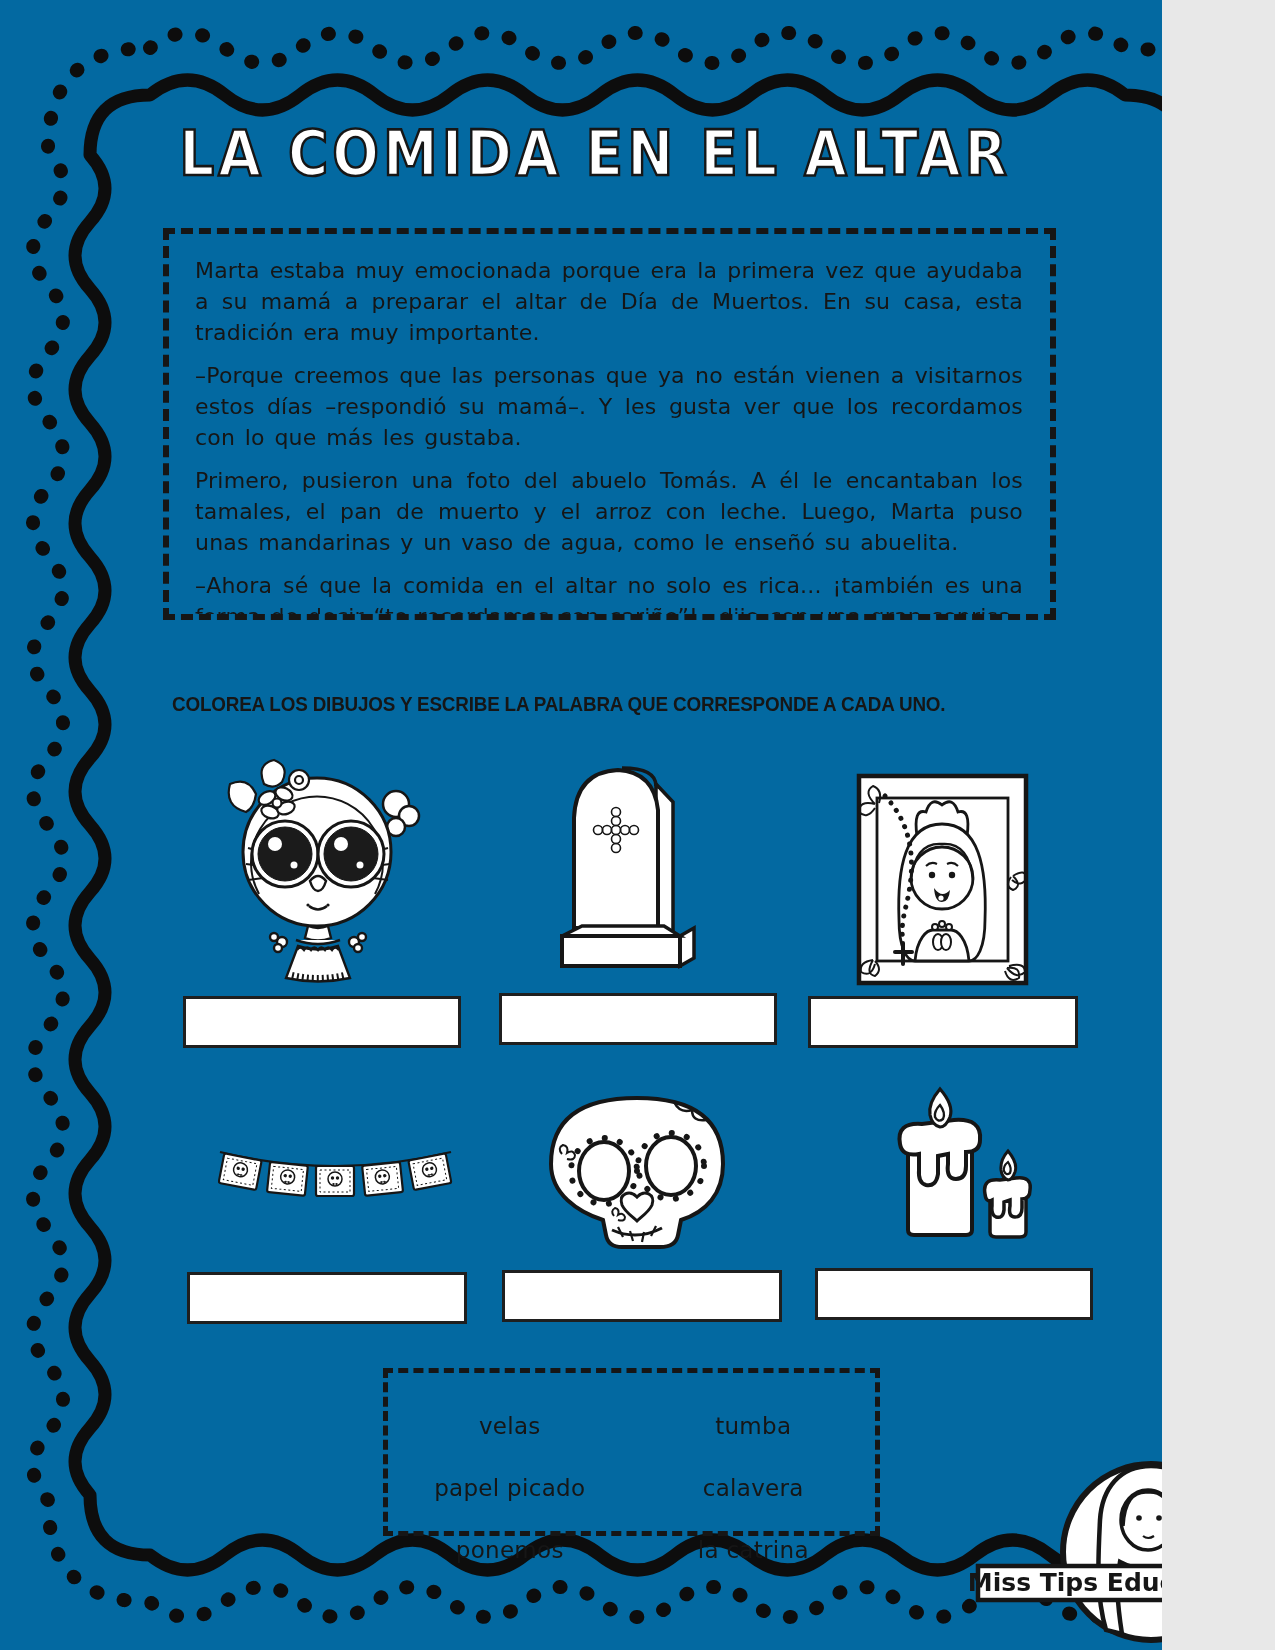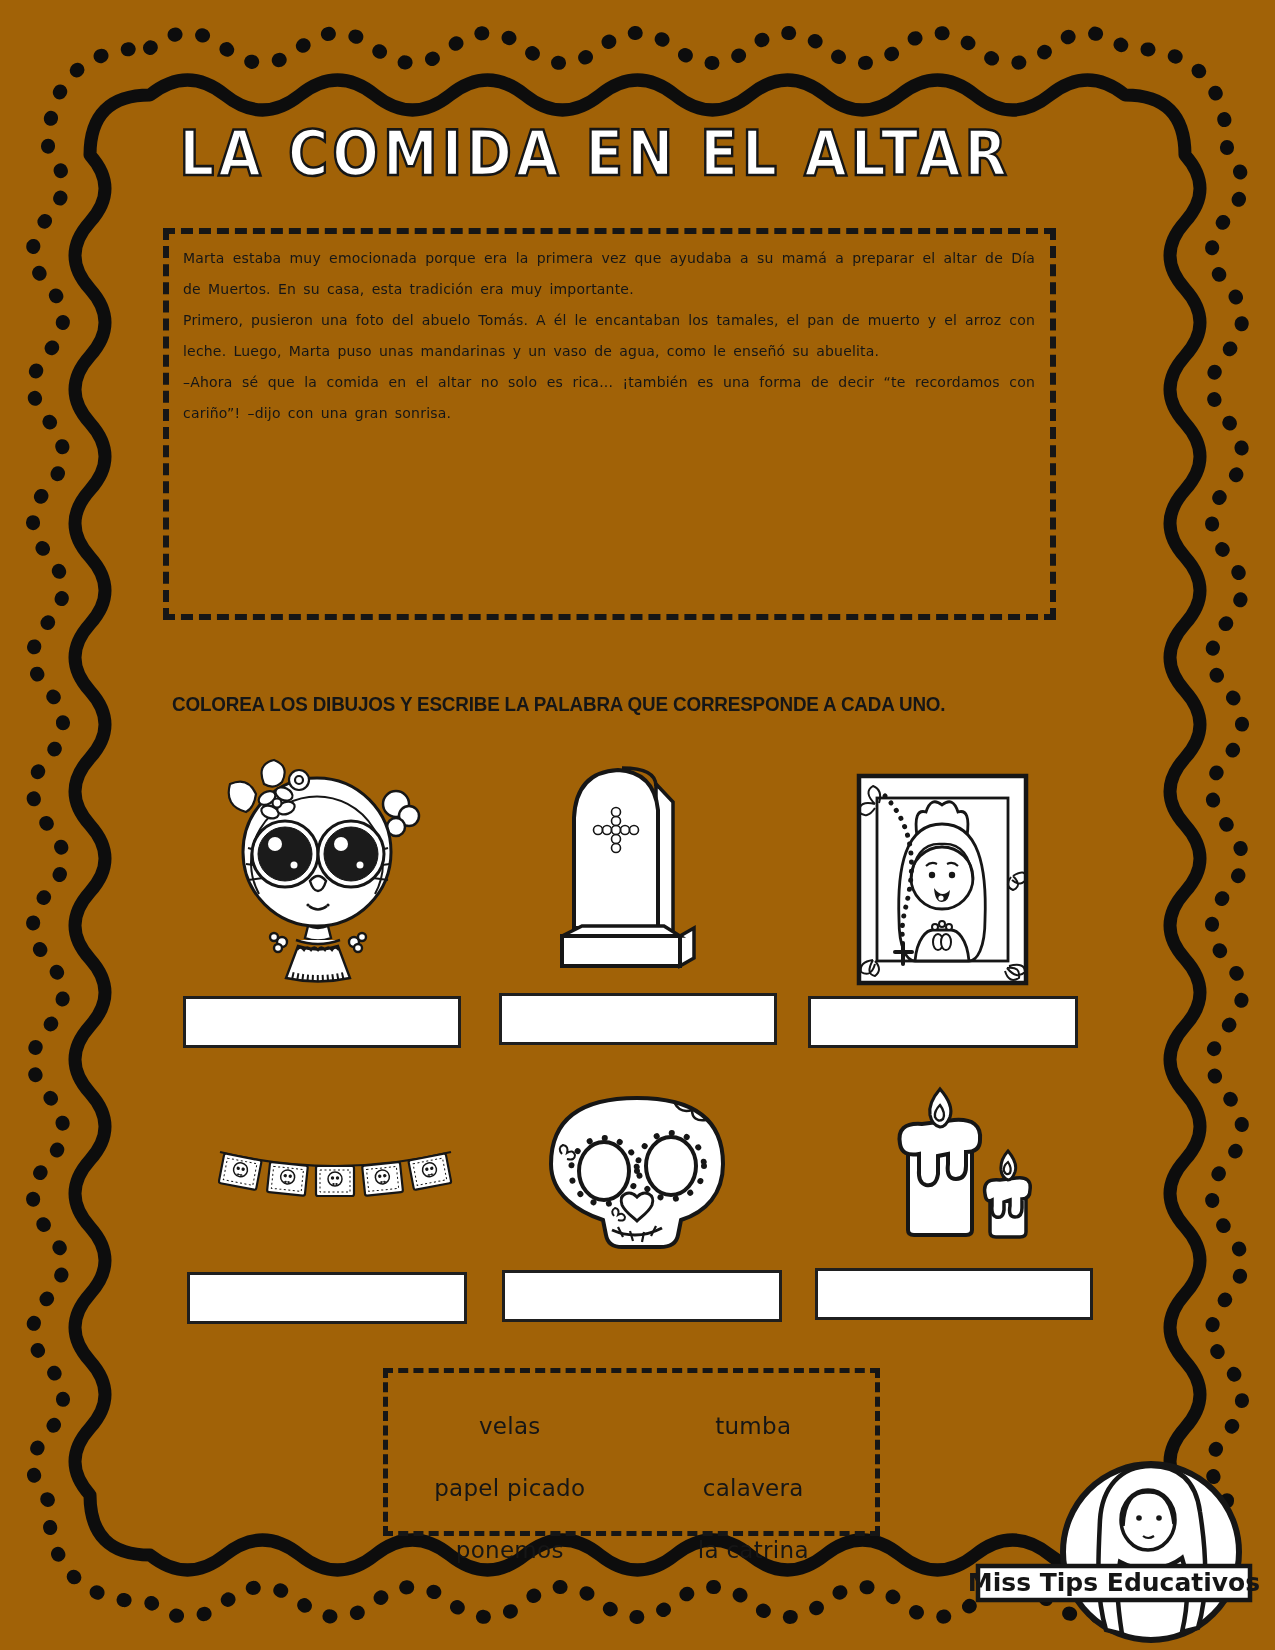--- a/index.html
+++ b/index.html
@@ -1,22 +1,23 @@
 <!DOCTYPE html>
 <html><head>
 <meta charset="utf-8">
 <style>
   html,body{margin:0;padding:0;background:#e8e8e8;}
   .page{
     position:relative;
-    width:1275px;height:1650px;
-    background:#a16207;
+    width:1118px;height:1650px;
+    background:#0369a1;
     overflow:hidden;
     font-family:"DejaVu Sans","Liberation Sans",sans-serif;
     color:#161616;
+    padding-left:44px;
   }
   .abs{position:absolute;}
   svg{display:block;}
 
   
   .border-svg{position:absolute;left:0;top:0;}
 
   
   .title{
     position:absolute;left:160px;top:122px;width:870px;
@@ -31,22 +32,22 @@
 
   
   .story-box{
     position:absolute;left:163px;top:228px;width:893px;height:392px;
     border:6px dashed #161616;
     box-sizing:border-box;
     padding:9px 15px 6px 14px;
     overflow:hidden;
   }
   .story-box p{
-    margin:0;
-    font-size:14px;line-height:31px;
+    margin:12px;
+    font-size:22px;line-height:31px;
     text-align:justify;
     word-spacing:2.5px;letter-spacing:.2px;
   }
 
   
   .instruction{
     position:absolute;left:172px;top:692px;
     font-family:"Liberation Sans",sans-serif;
     font-size:20.5px;font-weight:bold;letter-spacing:-0.2px;
     transform:scaleX(.92);transform-origin:left center;
@@ -93,20 +94,21 @@
        q-37.5,30 -75,0 t-75,0 t-75,0 t-75,0 t-75,0 t-75,0 t-75,0 t-75,0 t-75,0 t-75,0 t-75,0 t-75,0 t-75,0
        q-60,0 -60,-60
        q-30,-33.5 0,-67 t0,-67 t0,-67 t0,-67 t0,-67 t0,-67 t0,-67 t0,-67 t0,-67 t0,-67 t0,-67 t0,-67 t0,-67 t0,-67 t0,-67 t0,-67 t0,-67 t0,-67 t0,-67 t0,-67
        q0,-60 60,-60 Z"></path>
 </svg>
 
 <div class="title">LA COMIDA EN EL ALTAR</div>
 
 <div class="story-box">
   <p>Marta estaba muy emocionada porque era la primera vez que ayudaba a su mamá a preparar el altar de Día de Muertos. En su casa, esta tradición era muy importante.</p>
+  <p>–Porque creemos que las personas que ya no están vienen a visitarnos estos días –respondió su mamá–. Y les gusta ver que los recordamos con lo que más les gustaba.</p>
   <p>Primero, pusieron una foto del abuelo Tomás. A él le encantaban los tamales, el pan de muerto y el arroz con leche. Luego, Marta puso unas mandarinas y un vaso de agua, como le enseñó su abuelita.</p>
   <p>–Ahora sé que la comida en el altar no solo es rica... ¡también es una forma de decir “te recordamos con cariño”! –dijo con una gran sonrisa.</p>
 </div>
 
 <div class="instruction">COLOREA LOS DIBUJOS Y ESCRIBE LA PALABRA QUE CORRESPONDE A CADA UNO.</div>
 
 <svg class="abs" style="left:212px;top:750px" width="212" height="234" viewBox="0 0 212 234">
   <g fill="#fff" stroke="#161616">
 
     <g stroke-width="2.5">

